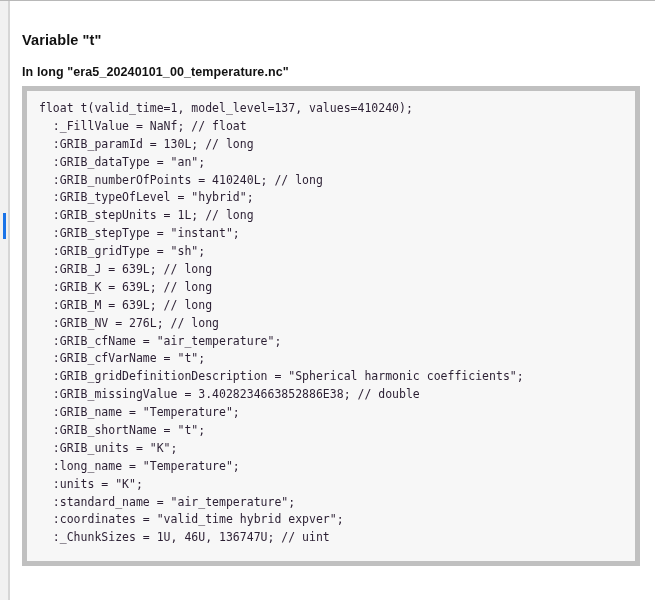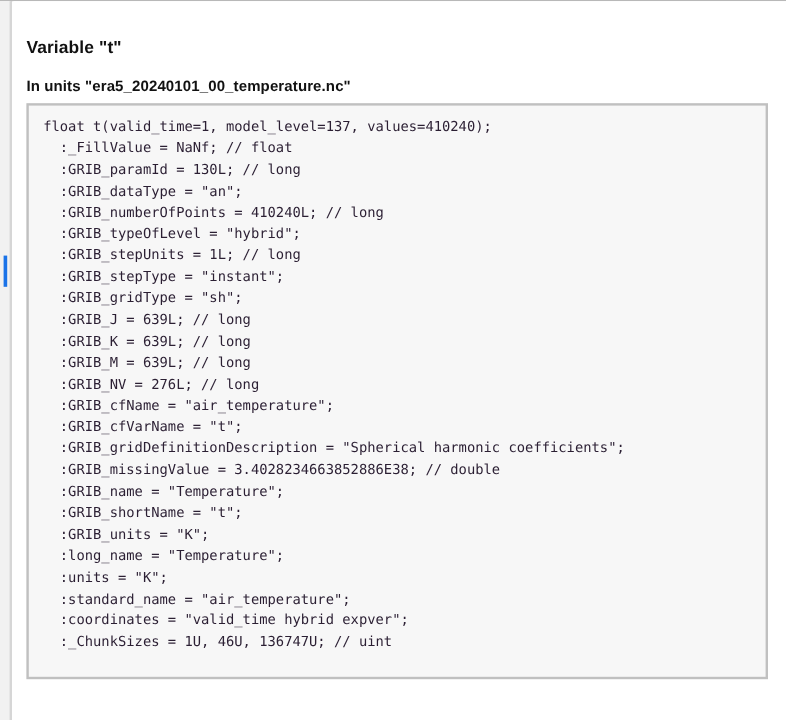--- a/index.html
+++ b/index.html
@@ -76,21 +76,21 @@
     letter-spacing: 0.1px;
     white-space: nowrap;
   }
   .code-box {
     position: absolute;
     left: 11px;
     top: 85px;
     width: 618px;
     height: 480px;
     background: #f7f7f7;
-    border: 2px solid #0ea5e9;
+    border: 5px solid #0ea5e9;
     box-sizing: border-box;
     overflow: hidden;
   }
   .code-lines {
     margin: 0;
     padding: 9px 0 0 12px;
     font-family: "DejaVu Sans Mono", "Liberation Mono", monospace;
     font-size: 11.5px;
     line-height: 17.9px;
     color: #2b1f33;
@@ -110,20 +110,20 @@
 
   <div class="left-gutter" style="background: rgb(241, 241, 241);">
     <div class="gutter-rail"></div>
     <div class="gutter-marker" style="background: rgb(26, 115, 232);"></div>
   </div>
 
   <div class="content">
 
     <div class="heading-variable">Variable "t"</div>
 
-    <div class="heading-file">In units "era5_20240101_00_temperature.nc"</div>
+    <div class="heading-file">In long "era5_20240101_00_temperature.nc"</div>
 
     <div class="code-box" style="background: rgb(247, 247, 247); border-color: rgb(192, 192, 192);">
       <pre class="code-lines" style="color: rgb(43, 31, 51);"><span class="code-line">float t(valid_time=1, model_level=137, values=410240);</span><span class="code-line">  :_FillValue = NaNf; // float</span><span class="code-line">  :GRIB_paramId = 130L; // long</span><span class="code-line">  :GRIB_dataType = "an";</span><span class="code-line">  :GRIB_numberOfPoints = 410240L; // long</span><span class="code-line">  :GRIB_typeOfLevel = "hybrid";</span><span class="code-line">  :GRIB_stepUnits = 1L; // long</span><span class="code-line">  :GRIB_stepType = "instant";</span><span class="code-line">  :GRIB_gridType = "sh";</span><span class="code-line">  :GRIB_J = 639L; // long</span><span class="code-line">  :GRIB_K = 639L; // long</span><span class="code-line">  :GRIB_M = 639L; // long</span><span class="code-line">  :GRIB_NV = 276L; // long</span><span class="code-line">  :GRIB_cfName = "air_temperature";</span><span class="code-line">  :GRIB_cfVarName = "t";</span><span class="code-line">  :GRIB_gridDefinitionDescription = "Spherical harmonic coefficients";</span><span class="code-line">  :GRIB_missingValue = 3.4028234663852886E38; // double</span><span class="code-line">  :GRIB_name = "Temperature";</span><span class="code-line">  :GRIB_shortName = "t";</span><span class="code-line">  :GRIB_units = "K";</span><span class="code-line">  :long_name = "Temperature";</span><span class="code-line">  :units = "K";</span><span class="code-line">  :standard_name = "air_temperature";</span><span class="code-line">  :coordinates = "valid_time hybrid expver";</span><span class="code-line">  :_ChunkSizes = 1U, 46U, 136747U; // uint</span></pre>
     </div>
 
   </div>
 </div>
 
 </body></html>

